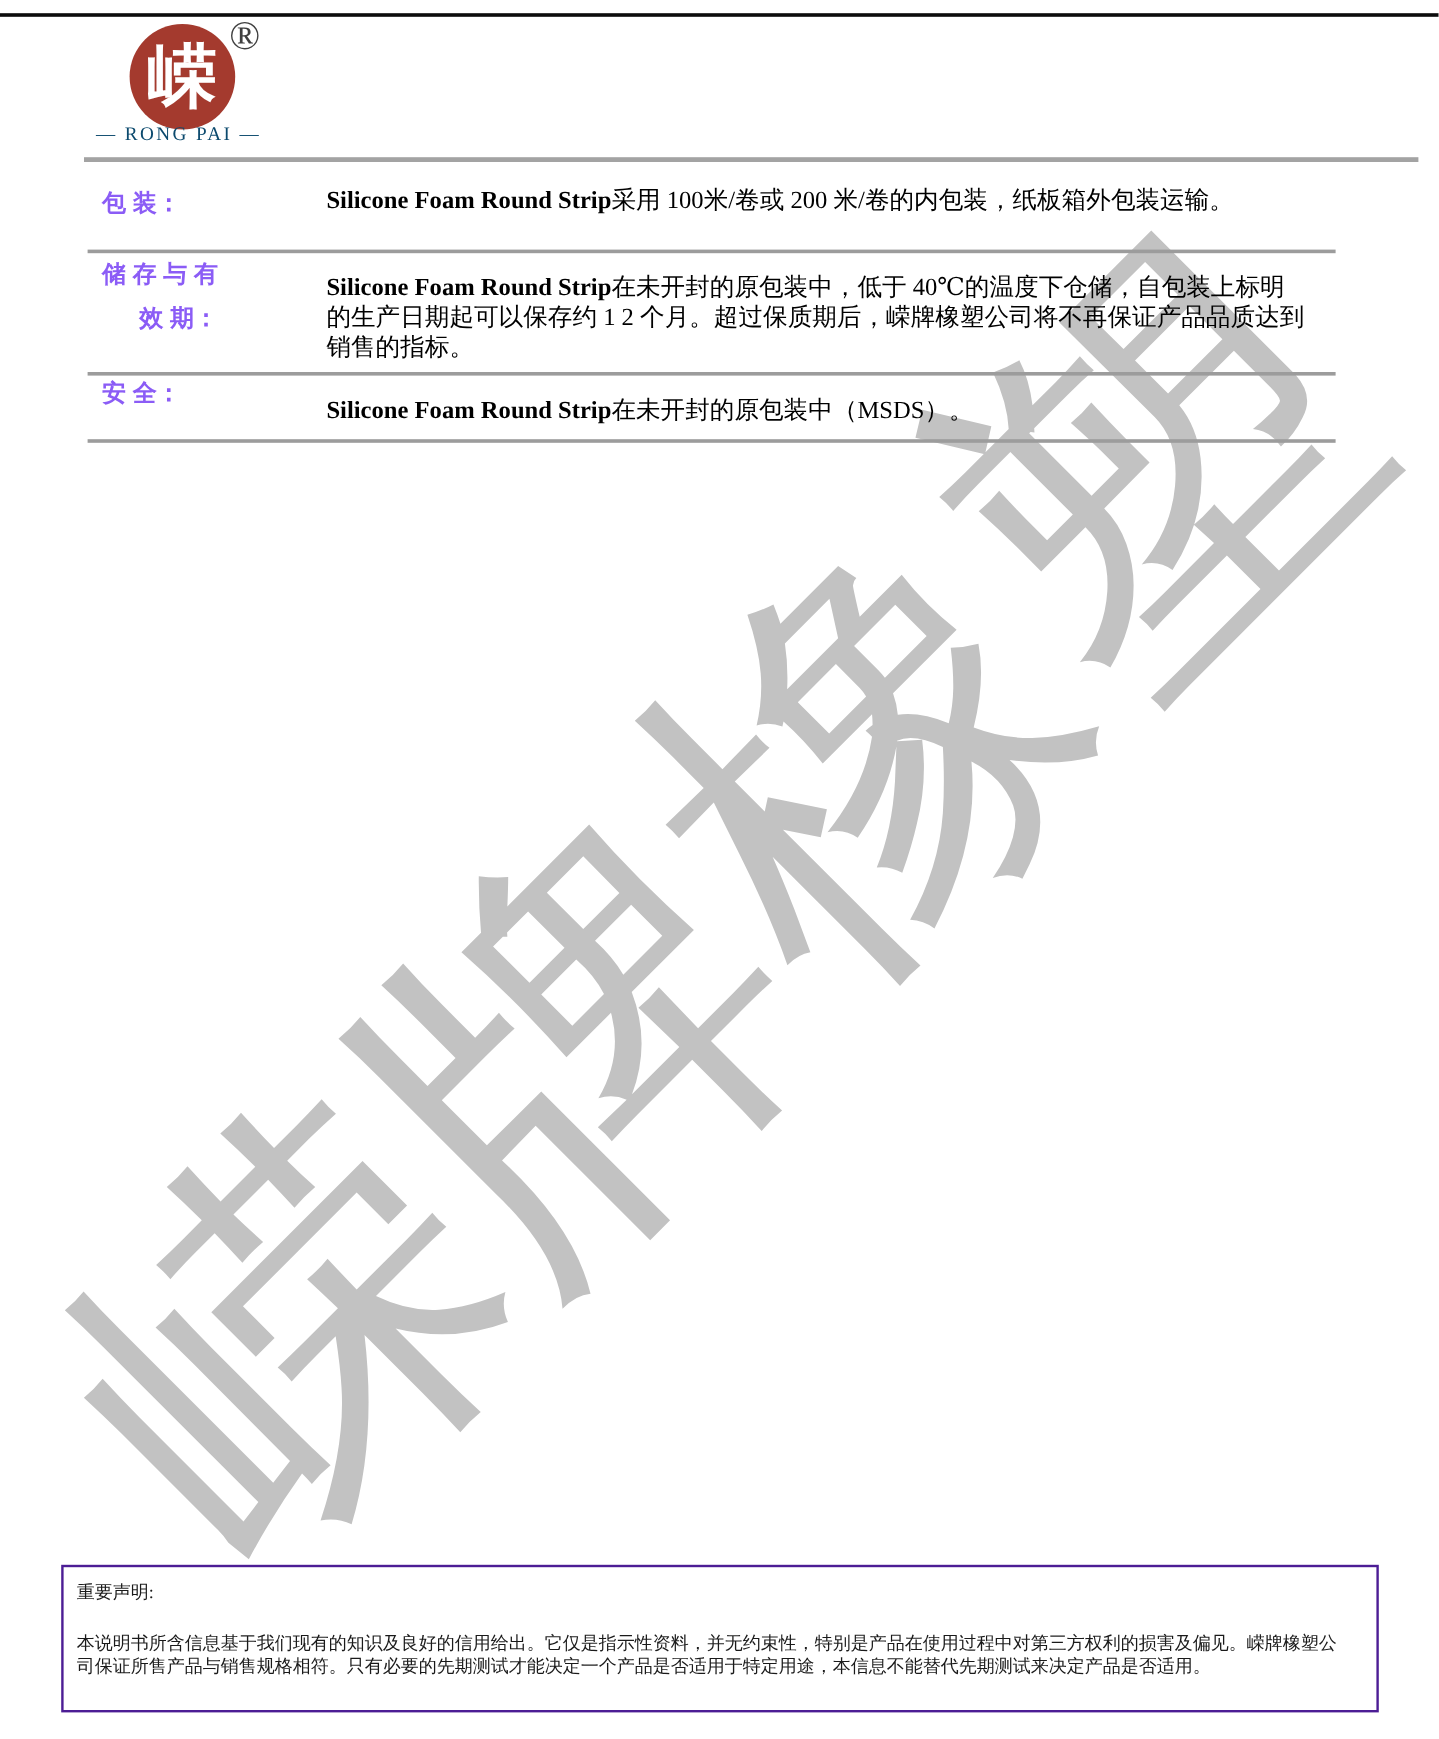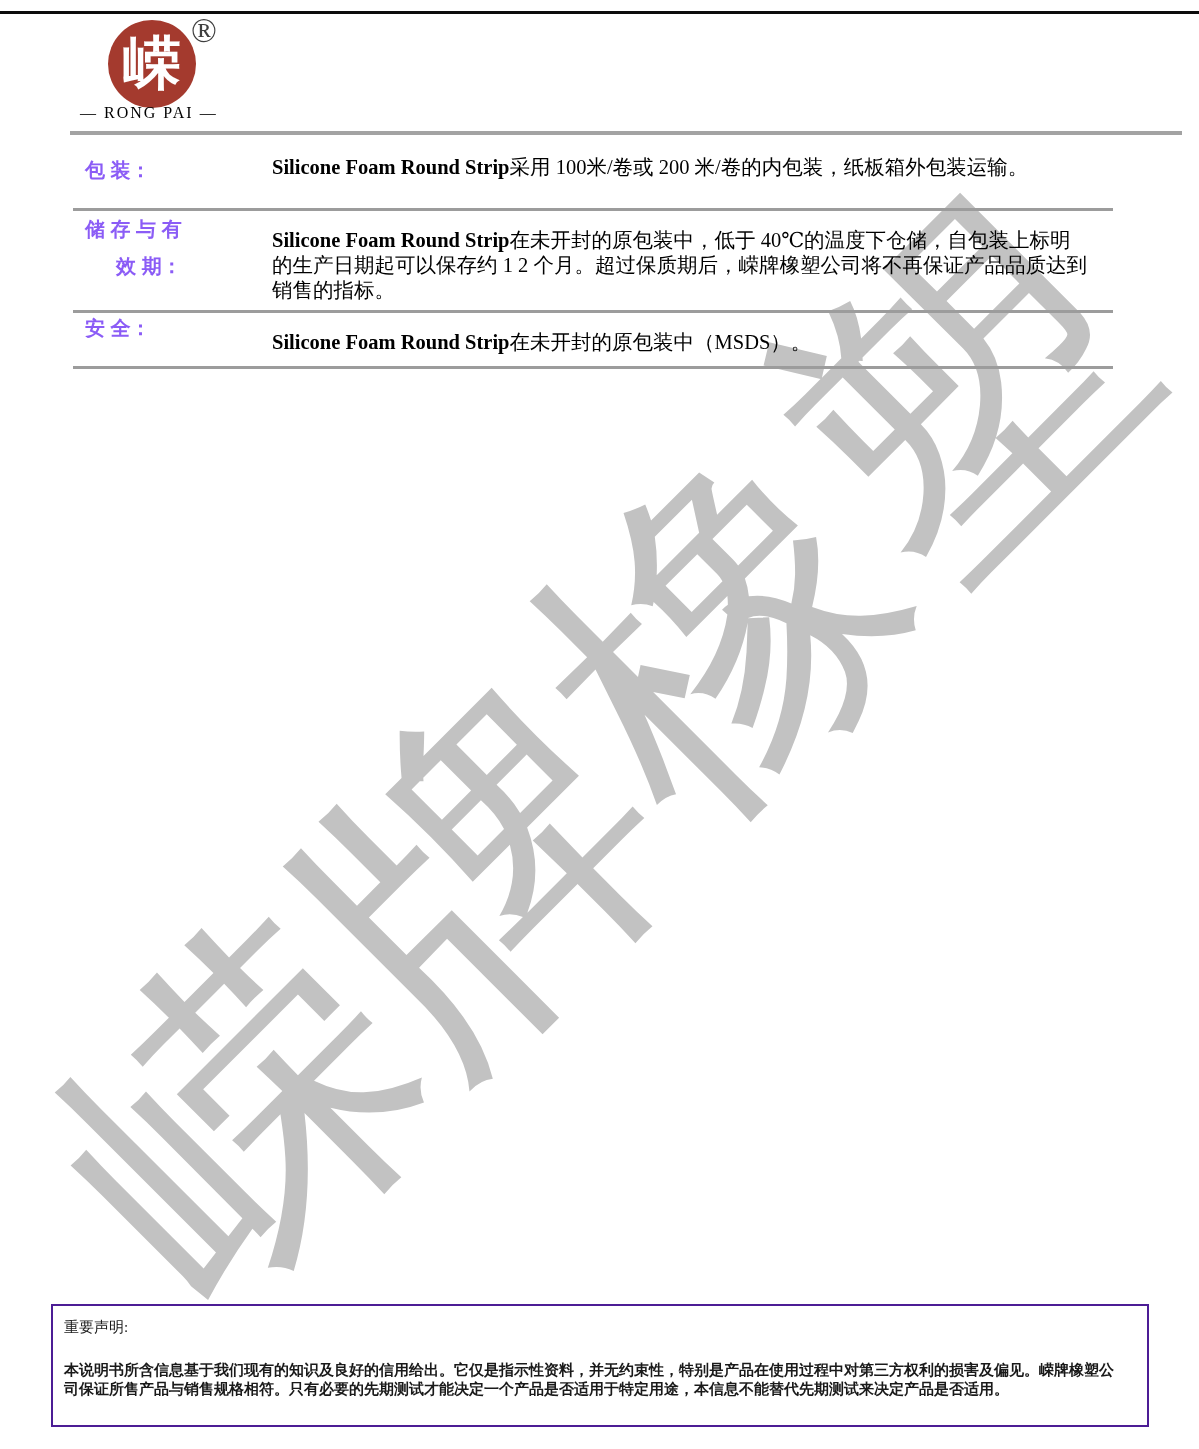--- a/index.html
+++ b/index.html
@@ -30,21 +30,21 @@
     font-family:"Liberation Serif","DejaVu Serif",serif;
   }
   .registered {
     position:absolute; left:191px; top:14px;
     font-size:34px; color:#3f3f3f; line-height:1;
     font-family:"Liberation Serif","DejaVu Serif",serif;
     z-index:2;
   }
   .brand-latin {
     position:absolute; left:80px; top:104px; width:180px;
-    font-size:16px; letter-spacing:2px; color:#000000;
+    font-size:16px; letter-spacing:2px; color:#0c4a6e;
     font-family:"Liberation Serif","DejaVu Serif",serif;
     white-space:nowrap; z-index:2;
   }
   
   .rule { position:absolute; background:#a3a3a3; z-index:2; }
   .rule-logo   { left:70px;  top:131px; width:1112px; height:4px; }
   .rule-r1     { left:73px;  top:208px; width:1040px; height:3px; background:#9c9c9c; }
   .rule-r2     { left:73px;  top:310px; width:1040px; height:3px; background:#9c9c9c; }
   .rule-r3     { left:73px;  top:366px; width:1040px; height:3px; background:#9c9c9c; }
   
@@ -77,21 +77,21 @@
   
   .notice {
     position:absolute; left:51px; top:1304px; width:1072px; height:95px;
     border:2px solid #4c1d95; background:#ffffff;
     padding:12px 11px 12px 11px; z-index:3;
   }
   .notice-title {
     font-size:15px; color:#1a1a1a; margin:0 0 24px 0;
   }
   .notice-body {
-    font-size:15px; line-height:18.5px; color:#1a1a1a; width:1050px;font-weight:bold;
+    font-size:15px; line-height:18.5px; color:#1a1a1a; width:1050px;
   }
 </style>
 </head>
 <body>
 
 <div class="page">
 
   <div class="top-rule"></div>
 
   <div class="seal">

